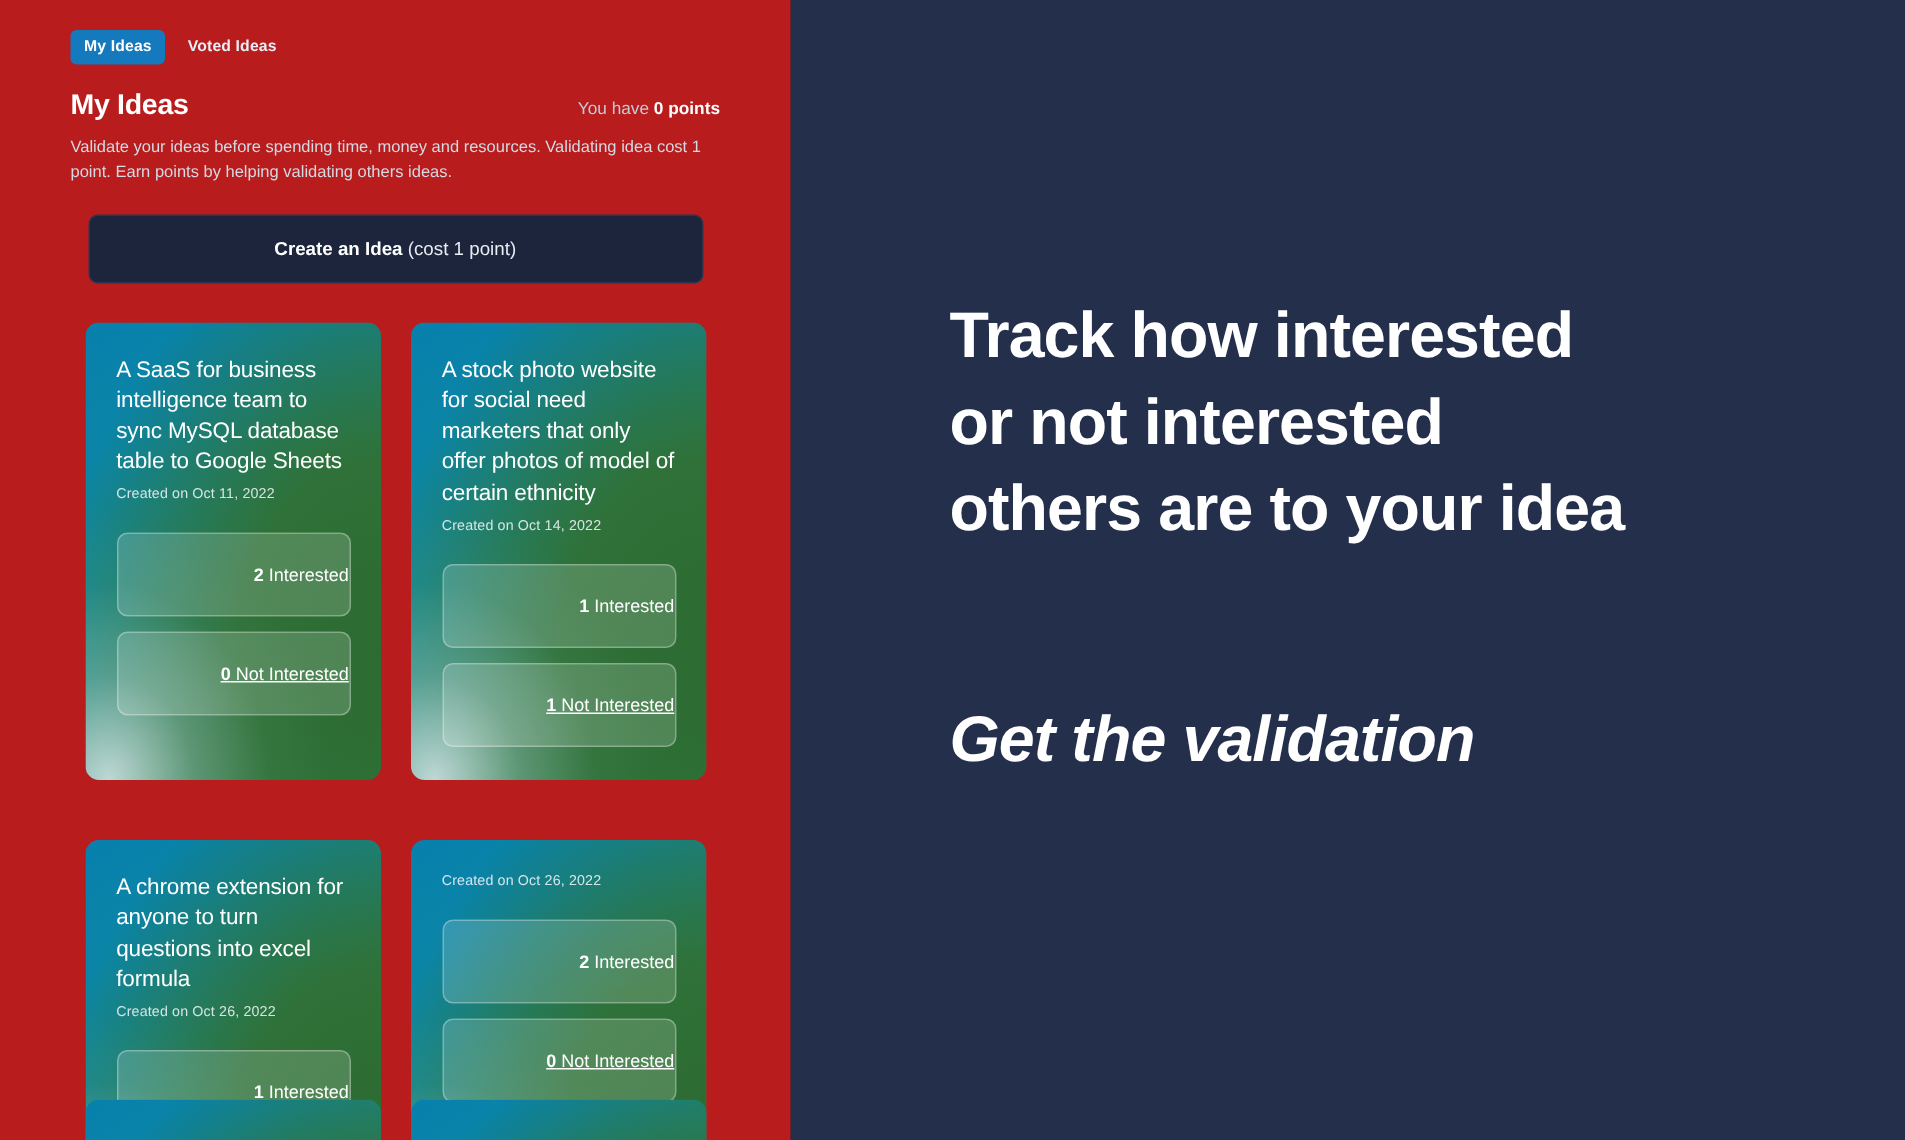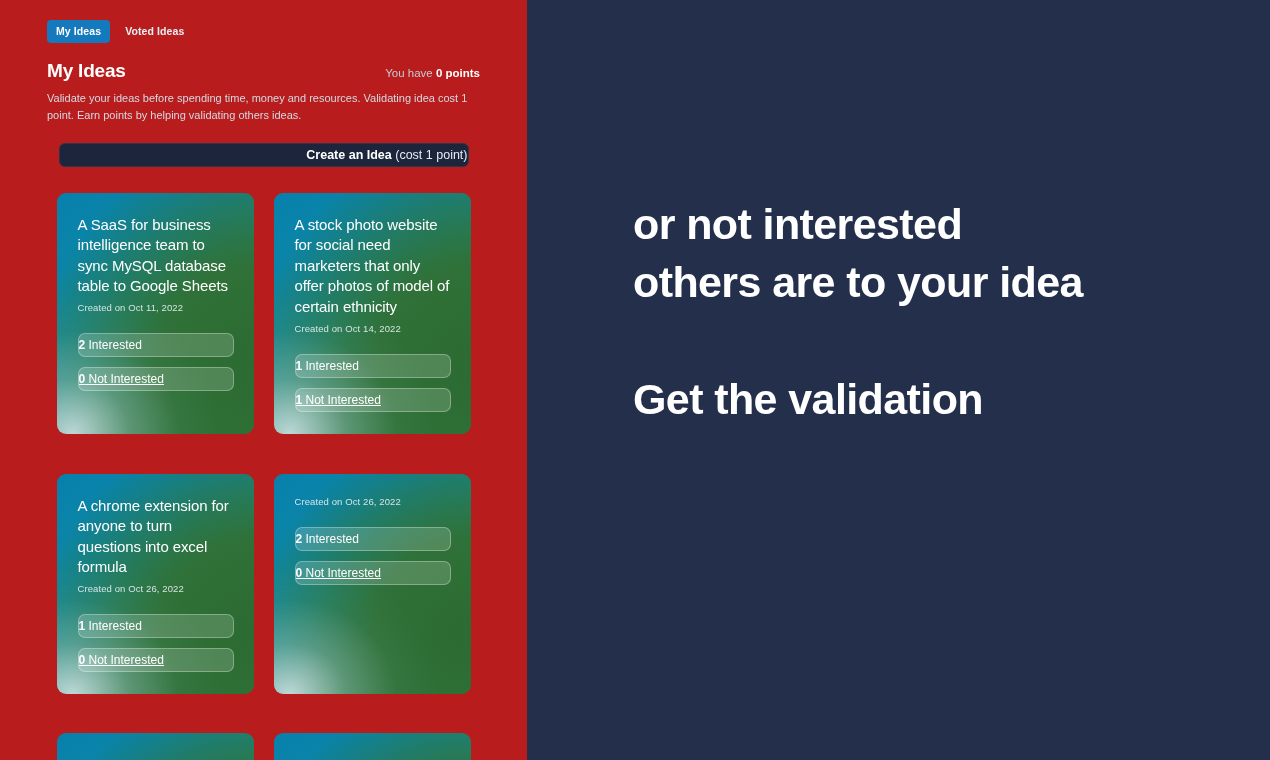--- a/index.html
+++ b/index.html
@@ -88,22 +88,22 @@
 
   .create-btn {
     display: block;
     width: 410px;
     margin: 0 auto;
     background: #1c253c;
     border: 1px solid #2b3550;
     border-radius: 6px;
     color: #ffffff;
     font-size: 12.5px;
-    padding: 4px 0;
-    text-align: right;
+    padding: 15px 0;
+    text-align: center;
     cursor: pointer;
     font-family: "Liberation Sans", sans-serif;
   }
   .create-btn .strong { font-weight: 700; }
   .create-btn .light { font-weight: 400; color: #e7ebf2; }
 
   
   .card-grid {
     margin-top: 26px;
     display: grid;
@@ -144,22 +144,22 @@
   }
 
   .vote-btn {
     display: block;
     width: 100%;
     border: 1px solid rgba(255,255,255,0.30);
     border-radius: 7px;
     background: rgba(255,255,255,0.17);
     color: #ffffff;
     font-size: 12px;
-    text-align: left;
-    padding: 4px 0;
+    text-align: right;
+    padding: 20px 0;
     margin-bottom: 10px;
     cursor: pointer;
     font-family: "Liberation Sans", sans-serif;
     position: relative;
     overflow: hidden;
   }
   .vote-btn:last-child { margin-bottom: 0; text-decoration: underline; }
   .vote-btn .cnt { font-weight: 700; }
   .vote-btn .lbl { font-weight: 400; }
 
@@ -187,21 +187,21 @@
   }
 
   .hero-line {
     font-size: 43px;
     line-height: 1.34;
     font-weight: 700;
     color: #ffffff;
     letter-spacing: -.6px;
   }
 
-  .hero-block-2 { margin-top: 60px; }
+  .hero-block-2 { margin-top: 96px; font-style: italic; }
 </style>
 </head>
 <body>
 
 <div class="left-panel">
 
   <div class="panel-inner">
 
     <div class="tabs">
       <button class="tab active">My Ideas</button>
@@ -253,19 +253,20 @@
     <div class="card-grid">
       <div class="idea-card"></div>
       <div class="idea-card"></div>
     </div>
   </div>
 
 </div>
 
 <div class="right-panel">
   <div>
+    <div class="hero-line">Track how interested</div>
     <div class="hero-line">or not interested</div>
     <div class="hero-line">others are to your idea</div>
   </div>
   <div class="hero-block-2">
     <div class="hero-line">Get the validation</div>
   </div>
 </div>
 
 </body></html>

